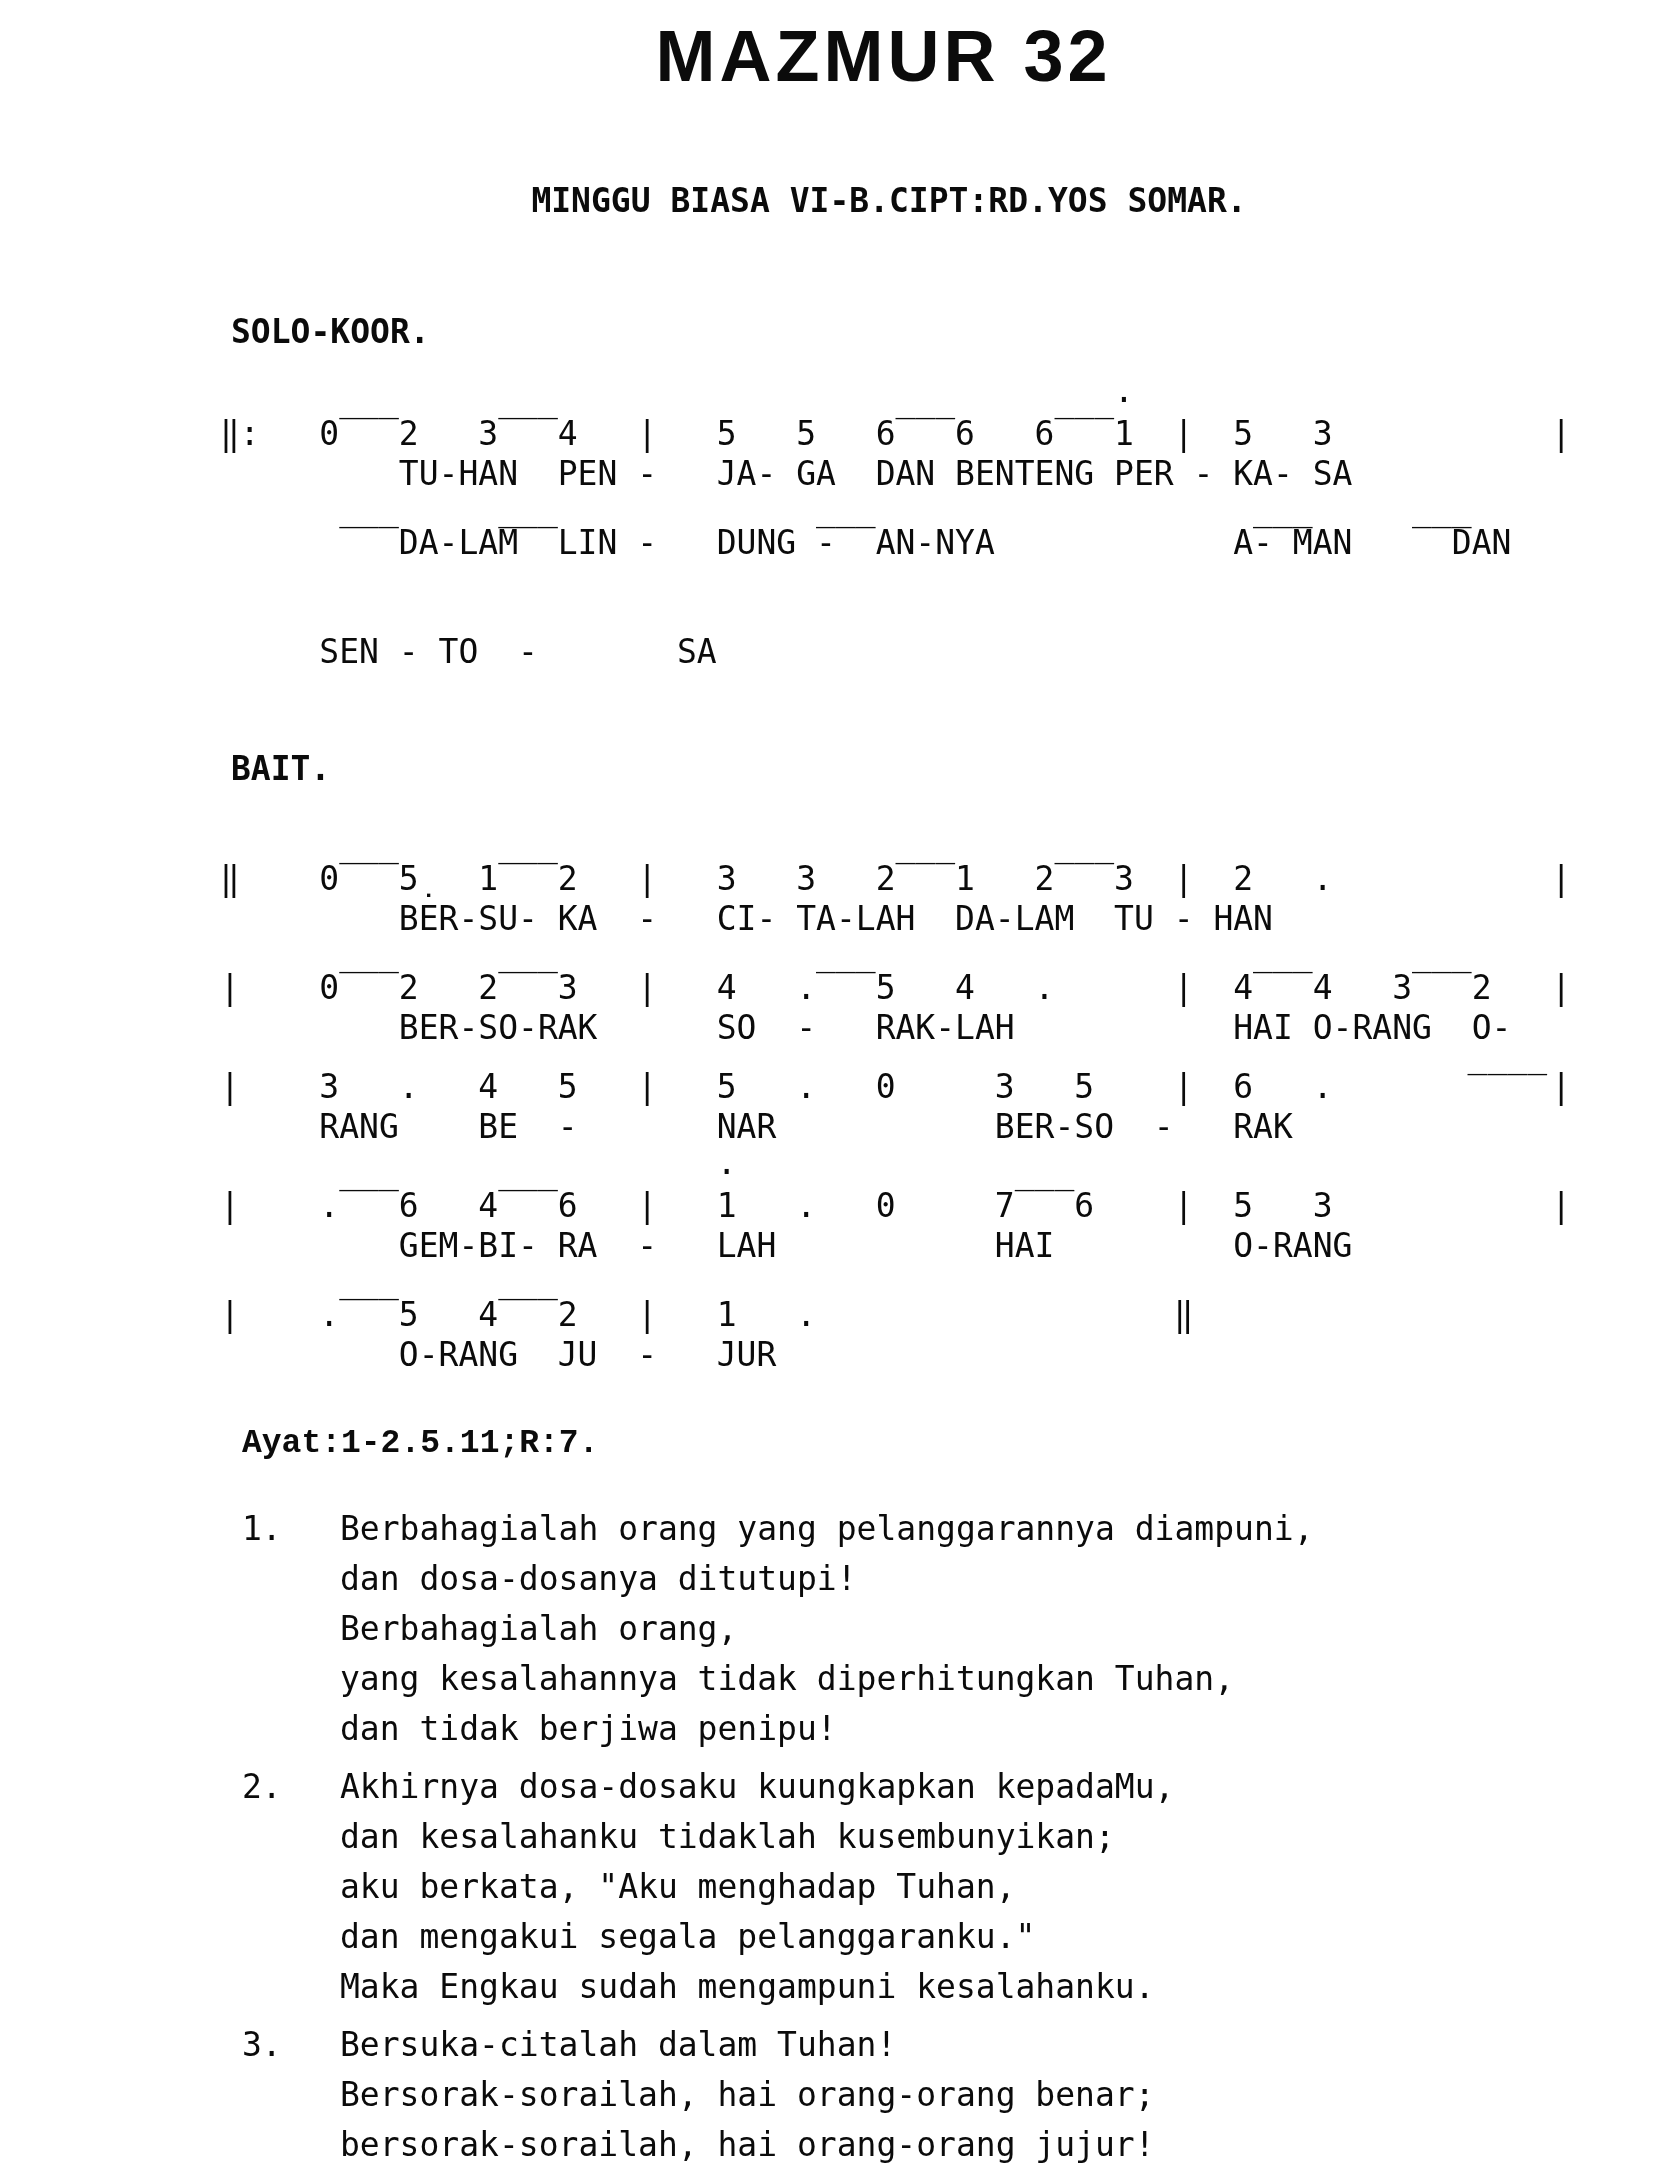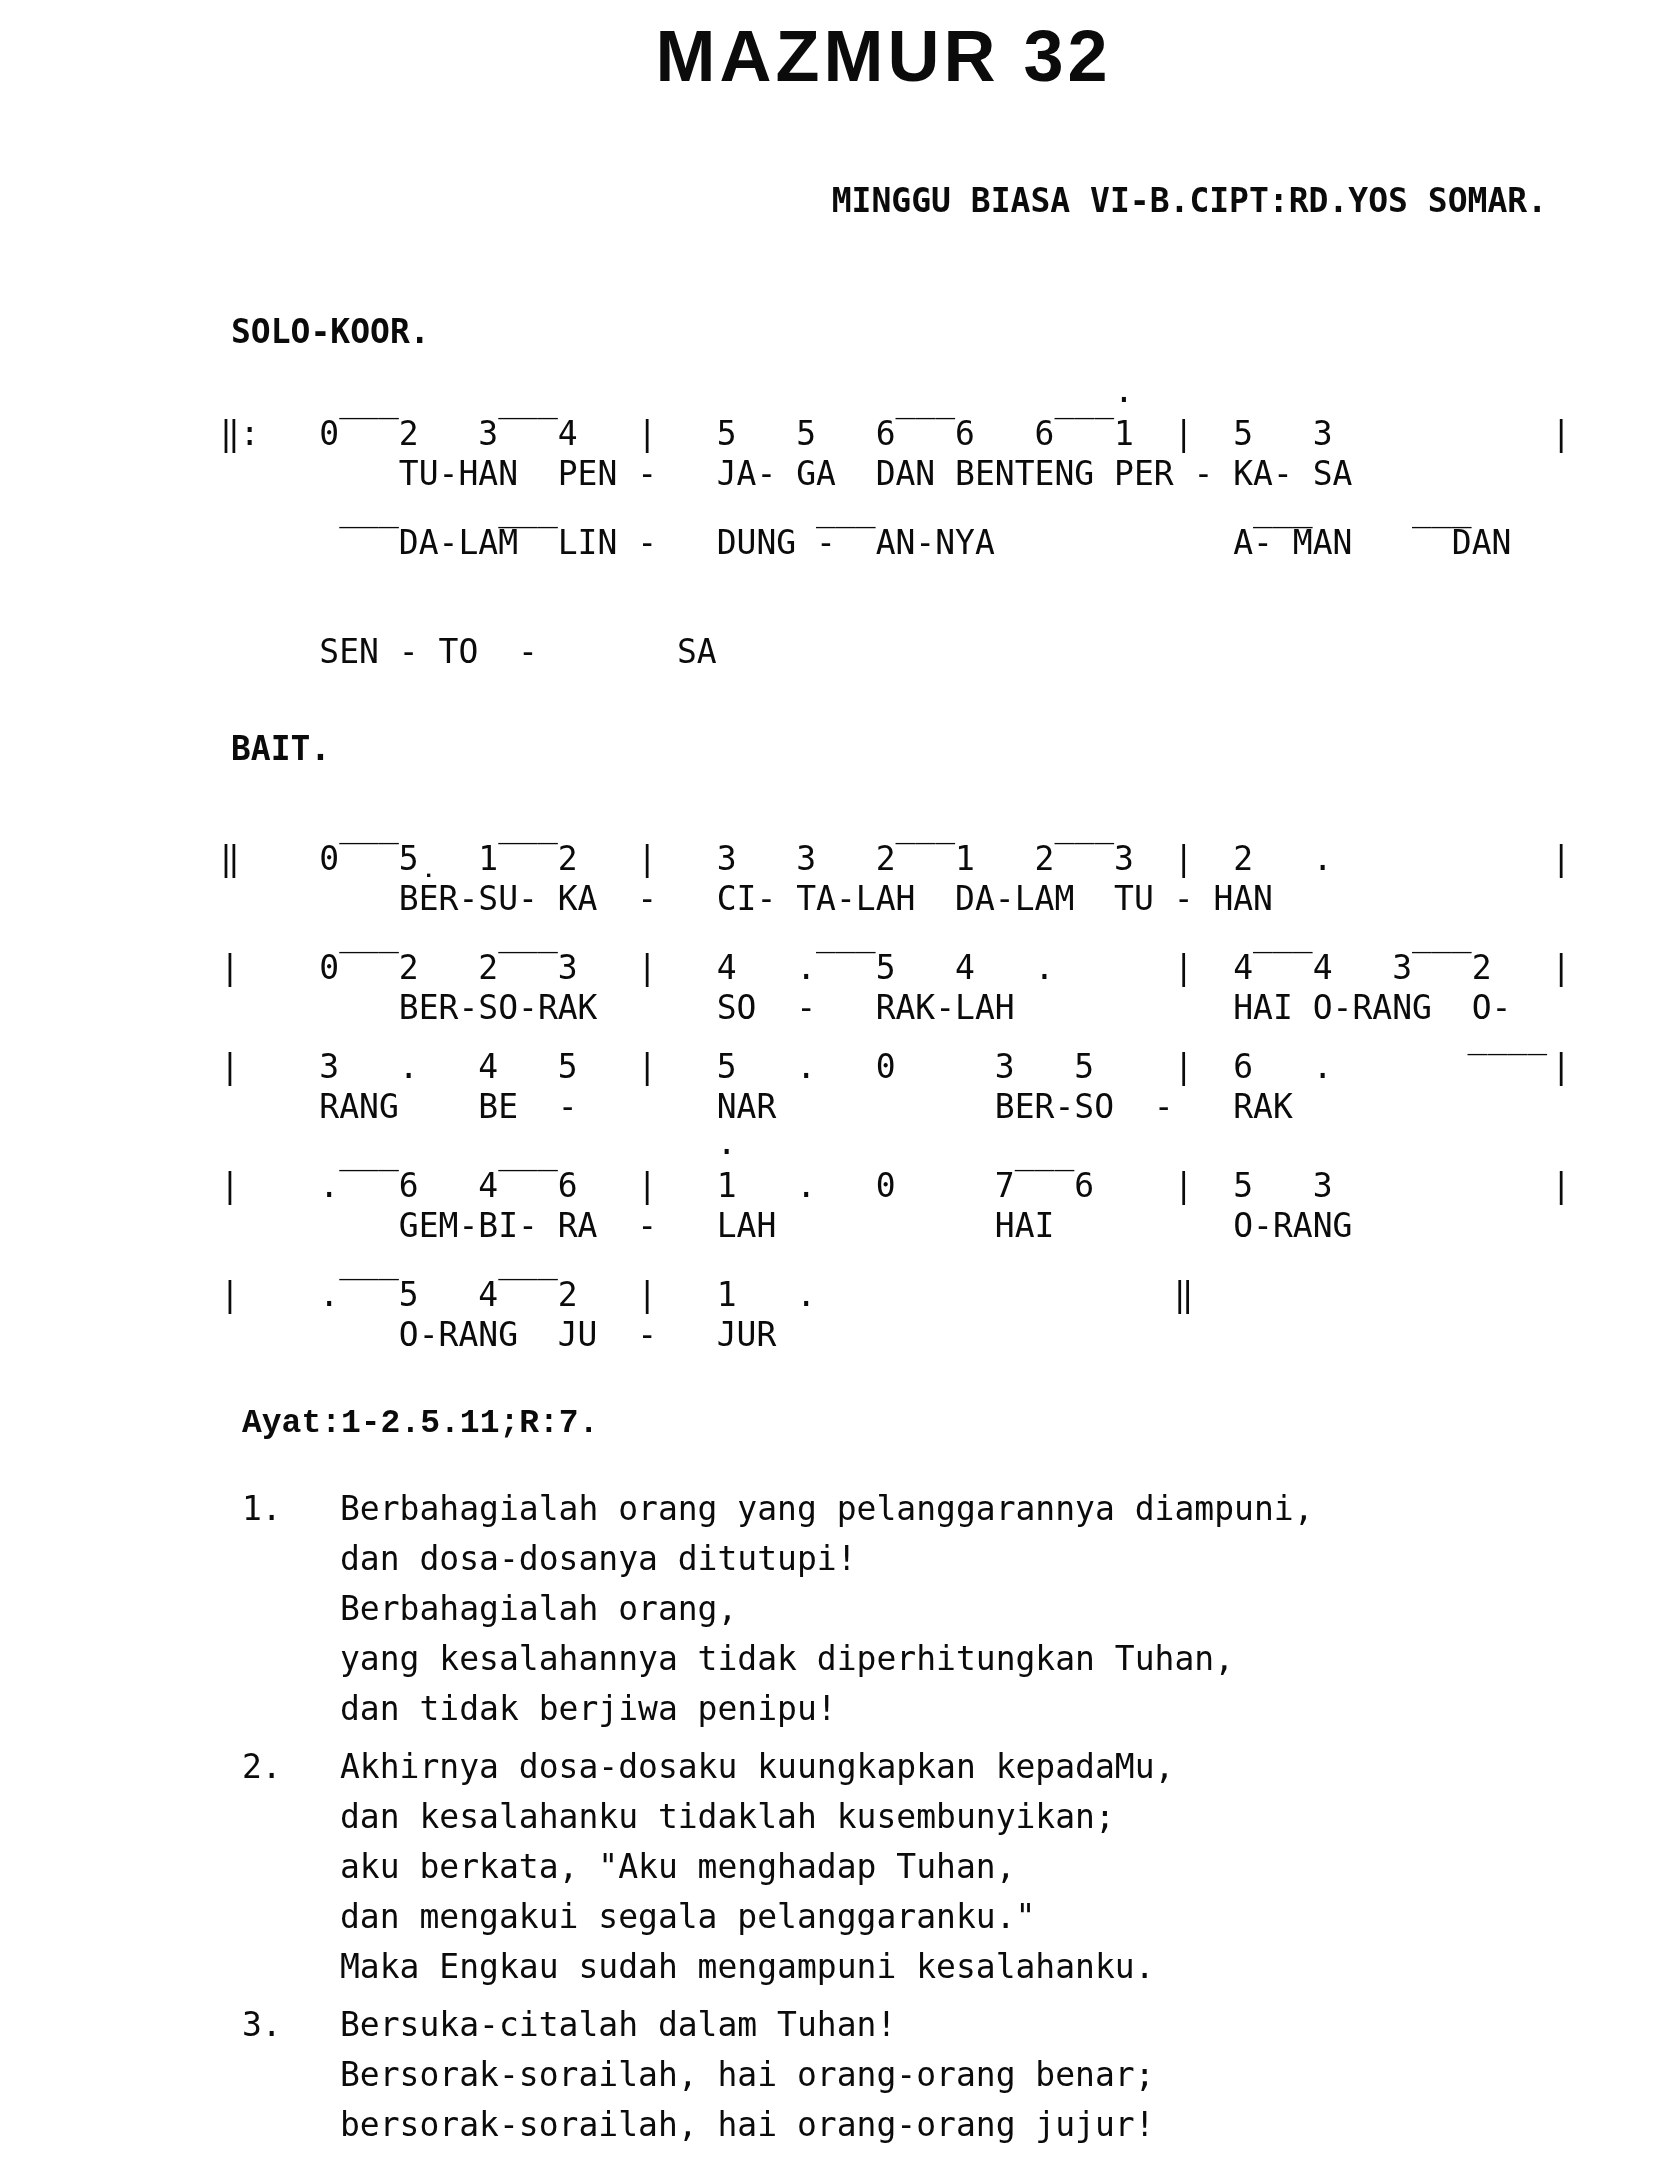--- a/index.html
+++ b/index.html
@@ -26,33 +26,33 @@
     font-weight: 700;
     font-size: 72px;
     letter-spacing: 4px;
     line-height: 1;
     white-space: pre;
   }
   .hdr-row {
     margin-top: 89px;
     padding-left: 11px;
     display: flex;
-    justify-content: flex-end;
+    justify-content: center;
     font-weight: 700;
     line-height: 40px;
     white-space: pre;
   }
   .heading {
     font-weight: 700;
     line-height: 40px;
     white-space: pre;
     margin-left: 11px;
   }
   .h-solo  { margin-top: 91px; }
-  .h-bait  { margin-top: 16px; }
+  .h-bait  { margin-top: 36px; }
   .h-ayat  { margin-top: 48px; margin-left: 22px; font-family: Liberation Mono, monospace; }
   .music-solo { margin-top: 34px; }
   .music-bait { margin-top: 42px; }
   .mline { height: 109px; }
   .r-over {
     height: 28px;
     line-height: 28px;
     white-space: pre;
     letter-spacing: 0;
   }

